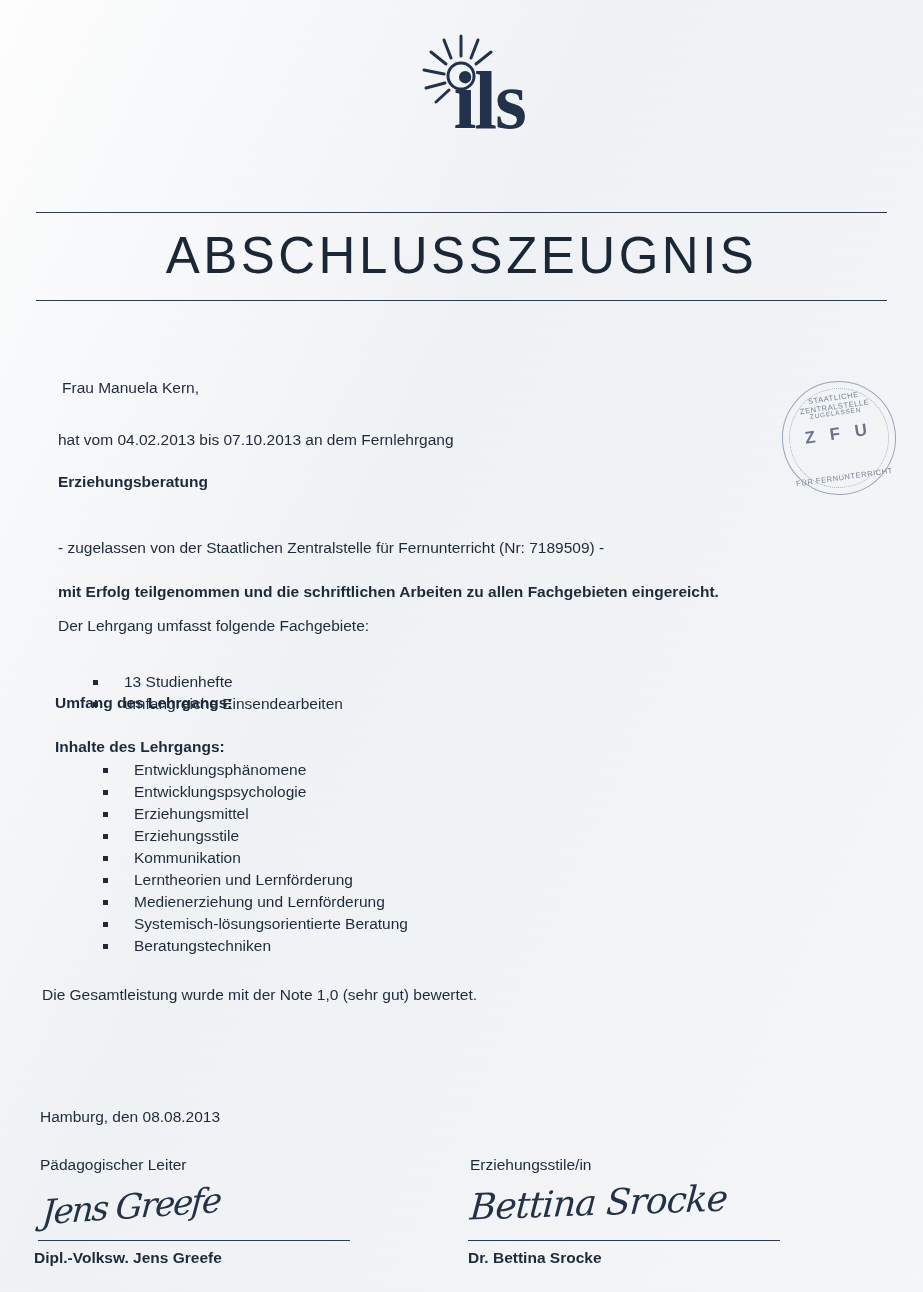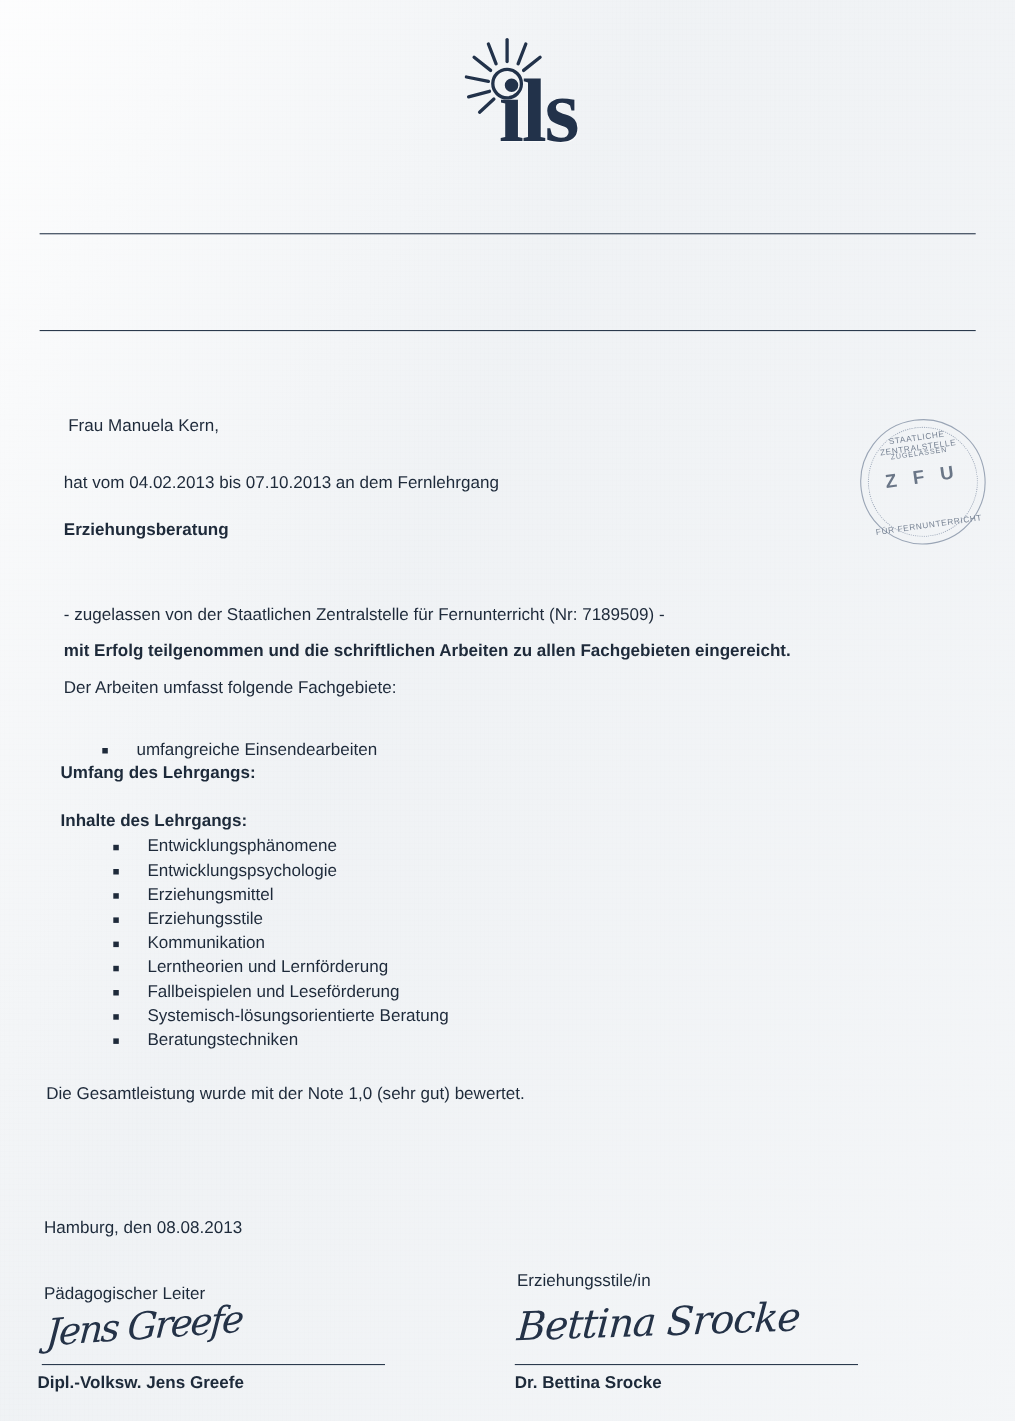--- a/index.html
+++ b/index.html
@@ -143,21 +143,21 @@
   }
   .line {
     font-size: 15.5px;
     color: #1e2a3a;
     line-height: 20px;
   }
   .l-name  { position:absolute; left: 62px; top: 0px; }
   .l-from  { position:absolute; left: 58px; top: 52px; }
   .l-course{ position:absolute; left: 58px; top: 94px; font-weight: bold; }
 
-  .l-zfu   { position:absolute; left: 58px; top: 172px; }
+  .l-zfu   { position:absolute; left: 58px; top: 160px; }
   .l-erfolg{ position:absolute; left: 58px; top: 204px; font-weight: bold; }
   .l-umfasst{position:absolute; left: 58px; top: 238px; }
 
   .sec-head {
     position: absolute;
     font-size: 15.5px;
     font-weight: bold;
   }
   .sec-umfang { left: 55px; top: 272px; margin-top: 44px; }
   .sec-inhalt { left: 55px; top: 360px; }
@@ -190,21 +190,21 @@
   .l-note {
     position: absolute;
     left: 42px;
     top: 607px;
     font-size: 15.5px;
   }
 
   
   .footer { position: absolute; left: 0; top: 1108px; width: 923px; }
   .f-city { position: absolute; left: 40px; top: 0px;  font-size: 15.5px; }
-  .f-role-left  { position: absolute; left: 40px;  top: 60px; font-size: 15.5px; }
+  .f-role-left  { position: absolute; left: 40px;  top: 48px; font-size: 15.5px; }
   .f-role-right { position: absolute; left: 470px; top: 48px; font-size: 15.5px; }
 
   .sigline {
     position: absolute;
     height: 1px;
     background: #2b3a4d;
   }
   .sigline.left  { left: 38px;  top: 132px; width: 312px; }
   .sigline.right { left: 468px; top: 132px; width: 312px; }
 
@@ -250,53 +250,55 @@
           <line x1="10" y1="58" x2="29" y2="53"></line>
           <line x1="20" y1="72" x2="33" y2="60"></line>
         </g>
         <circle cx="45" cy="46" r="13" fill="none" stroke="#22324a" stroke-width="3"></circle>
       </svg>
       <div class="ils-text">ils</div>
     </div>
   </div>
 
   <div class="rule top"></div>
+  <div class="doc-title">ABSCHLUSSZEUGNIS</div>
   <div class="rule bottom"></div>
 
   <div class="stamp">
     <div class="inner-ring"></div>
     <div class="arc-top">STAATLICHE ZENTRALSTELLE</div>
     <div class="arc-mid">ZUGELASSEN</div>
     <div class="zfu">Z F U</div>
     <div class="arc-bottom">FÜR FERNUNTERRICHT</div>
   </div>
 
   <div class="body">
     <div class="line l-name">Frau Manuela Kern,</div>
     <div class="line l-from">hat vom 04.02.2013 bis 07.10.2013 an dem Fernlehrgang</div>
     <div class="line l-course">Erziehungsberatung</div>
 
     <div class="line l-zfu">- zugelassen von der Staatlichen Zentralstelle für Fernunterricht (Nr: 7189509) -</div>
     <div class="line l-erfolg">mit Erfolg teilgenommen und die schriftlichen Arbeiten zu allen Fachgebieten eingereicht.</div>
-    <div class="line l-umfasst">Der Arbeiten umfasst folgende Fachgebiete:</div>
+    <div class="line l-umfasst">Der Lehrgang umfasst folgende Fachgebiete:</div>
 
     <div class="sec-head sec-umfang">Umfang des Lehrgangs:</div>
     <ul class="blist umfang">
+      <li>13 Studienhefte</li>
       <li>umfangreiche Einsendearbeiten</li>
     </ul>
 
     <div class="sec-head sec-inhalt">Inhalte des Lehrgangs:</div>
     <ul class="blist inhalt">
       <li>Entwicklungsphänomene</li>
       <li>Entwicklungspsychologie</li>
       <li>Erziehungsmittel</li>
       <li>Erziehungsstile</li>
       <li>Kommunikation</li>
       <li>Lerntheorien und Lernförderung</li>
-      <li>Fallbeispielen und Leseförderung</li>
+      <li>Medienerziehung und Lernförderung</li>
       <li>Systemisch-lösungsorientierte Beratung</li>
       <li>Beratungstechniken</li>
     </ul>
 
     <div class="line l-note">Die Gesamtleistung wurde mit der Note   1,0 (sehr gut)   bewertet.</div>
   </div>
 
   <div class="footer">
     <div class="f-city">Hamburg, den 08.08.2013</div>
 

